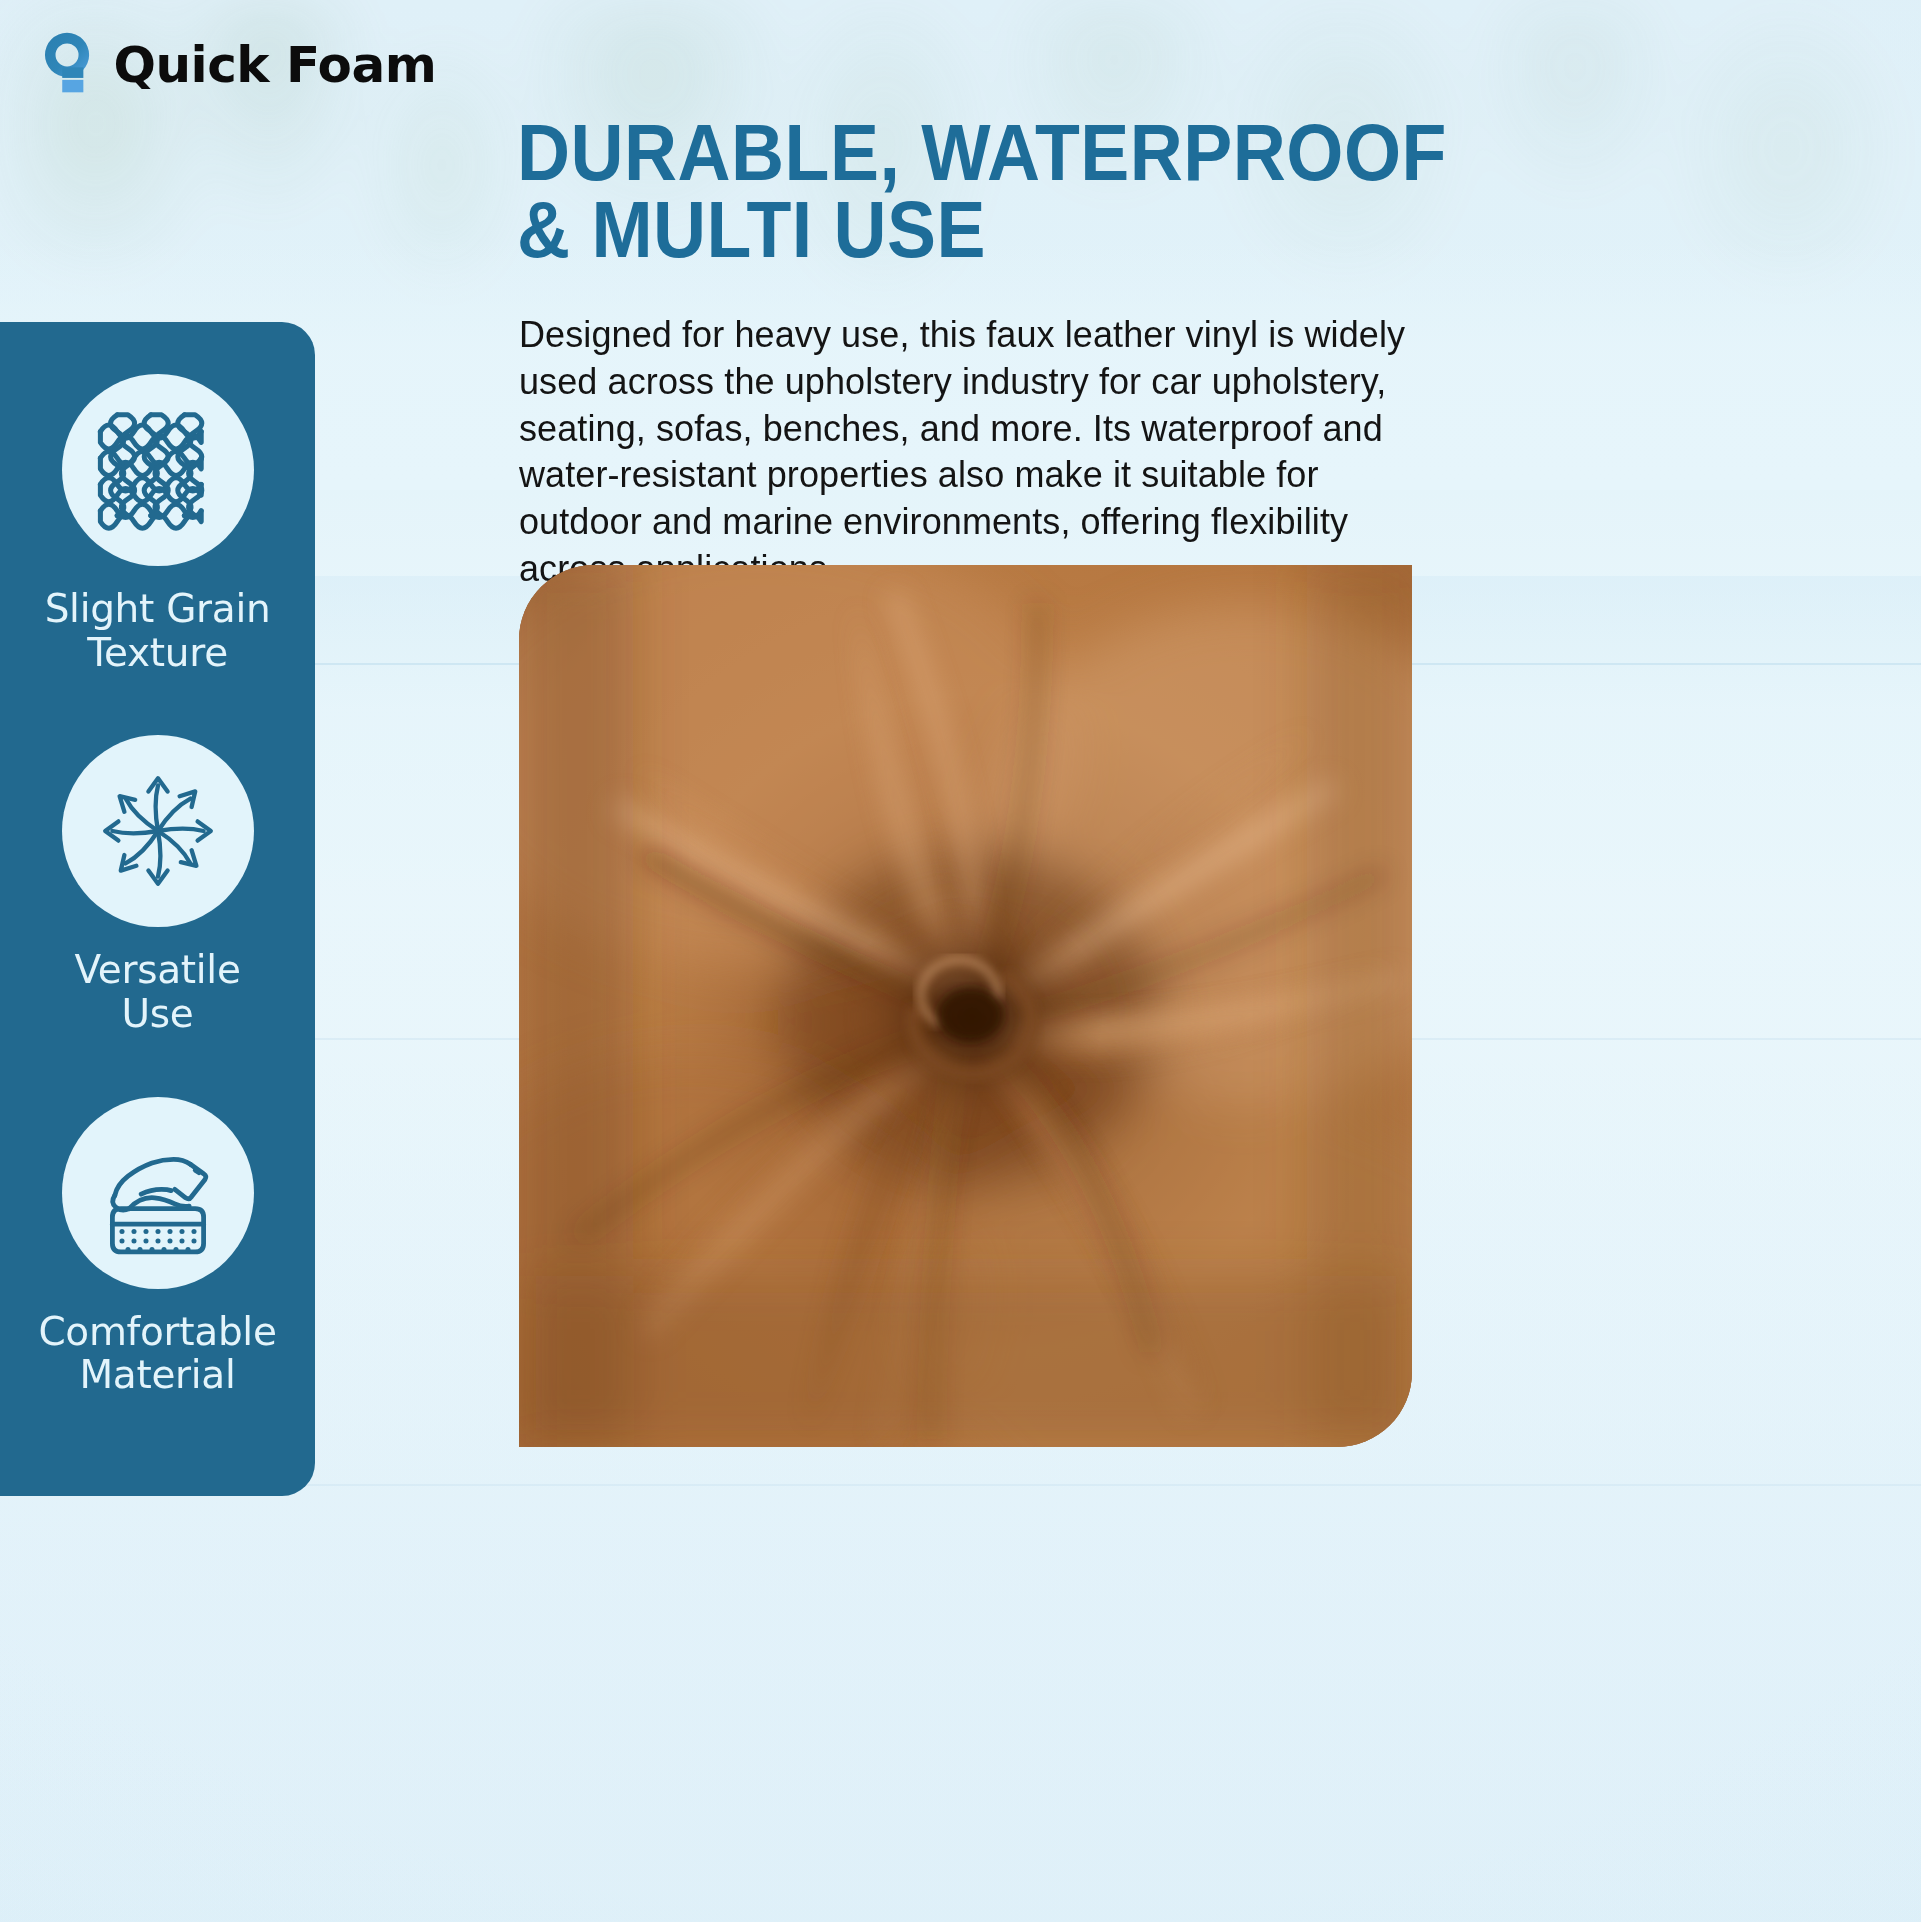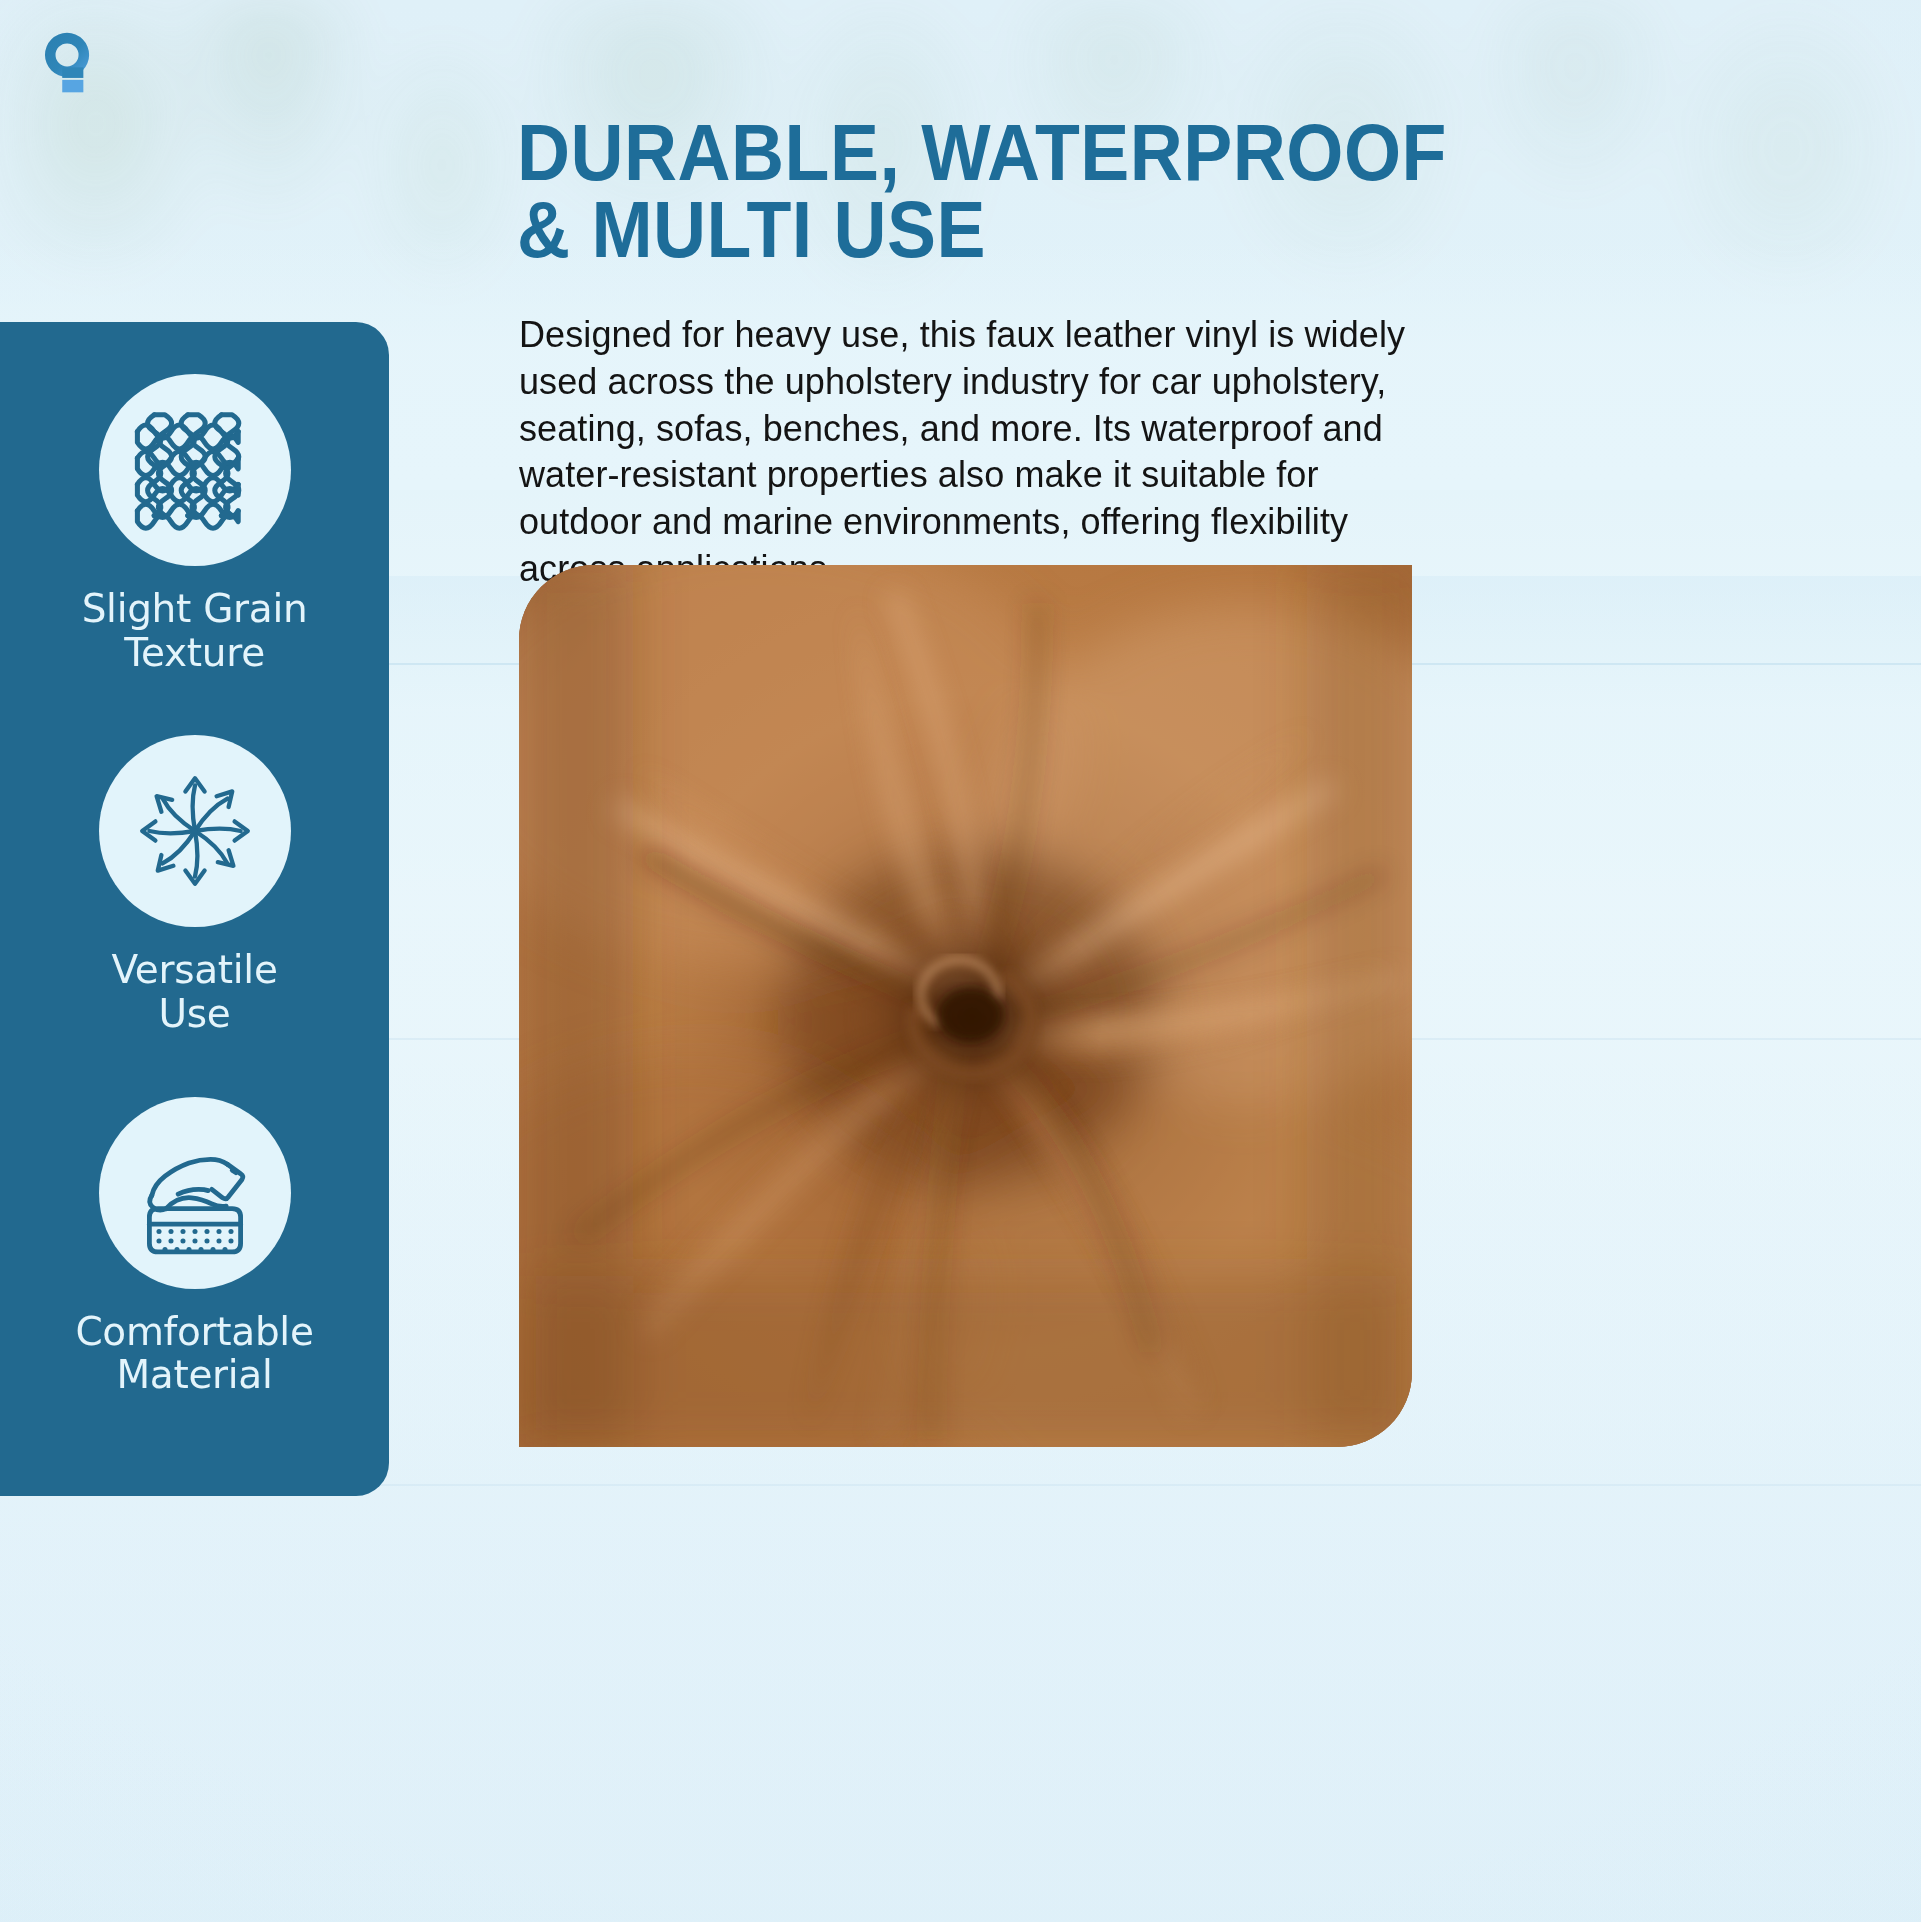--- a/index.html
+++ b/index.html
@@ -79,21 +79,21 @@
     color:#141414;
     font-family:"Liberation Sans Narrow","Liberation Sans", sans-serif;
     font-size:36px;
     line-height:1.3;
     letter-spacing:0.1px;
   }
   #body-copy p { margin:0; }
 
   
   #sidebar {
-    position:absolute; left:0; top:322px; width:389px; height:1174px;
+    position:absolute; left:0; top:322px; width:315px; height:1174px;
     background:#22698f;
     border-top-right-radius:33px;
     border-bottom-right-radius:33px;
     display:flex; flex-direction:column;
     align-items:center;
     padding-top:52px;
     gap:0;
   }
   .feature { display:flex; flex-direction:column; align-items:center; width:100%; }
   .feature + .feature { margin-top:61px; }
@@ -145,20 +145,21 @@
       <linearGradient id="qgrad" x1="0" y1="0" x2="1" y2="1">
         <stop offset="0%" stop-color="#2b7fb0"></stop>
         <stop offset="55%" stop-color="#2f86b8"></stop>
         <stop offset="100%" stop-color="#4fa0de"></stop>
       </linearGradient>
     </defs>
     <path d="M30 4 A23 23 0 1 0 30 50 A23 23 0 1 0 30 4 Z M30 15 A12 12 0 1 1 30 39 A12 12 0 1 1 30 15 Z" fill="url(#qgrad)"></path>
     <rect x="25" y="40" width="22" height="11" fill="#2f86b8"></rect>
     <rect x="25" y="53" width="22" height="13" fill="#57a5e2"></rect>
   </svg>
+  <div class="logo-text">Quick Foam</div>
 </div>
 
 <div id="headline">
   <span class="hl-line">DURABLE, WATERPROOF</span>
   <span class="hl-line">&amp; MULTI USE</span>
 </div>
 
 <div id="body-copy">
   <p>Designed for heavy use, this faux leather vinyl is widely used across the upholstery industry for car upholstery, seating, sofas, benches, and more. Its waterproof and water-resistant properties also make it suitable for outdoor and marine environments, offering flexibility across applications.</p>
 </div>

